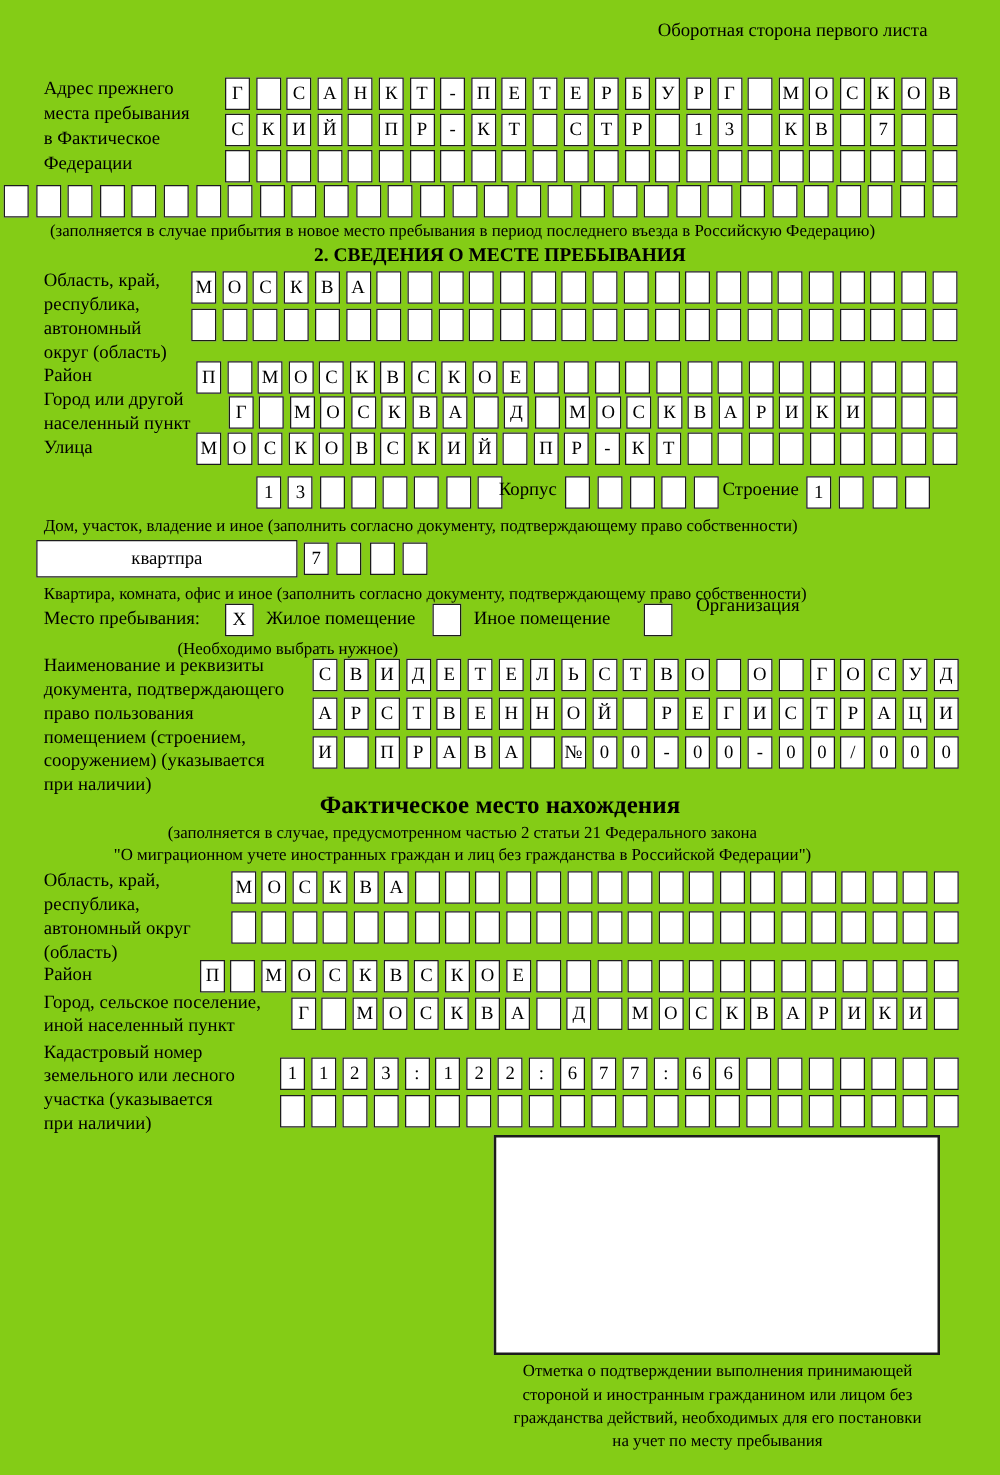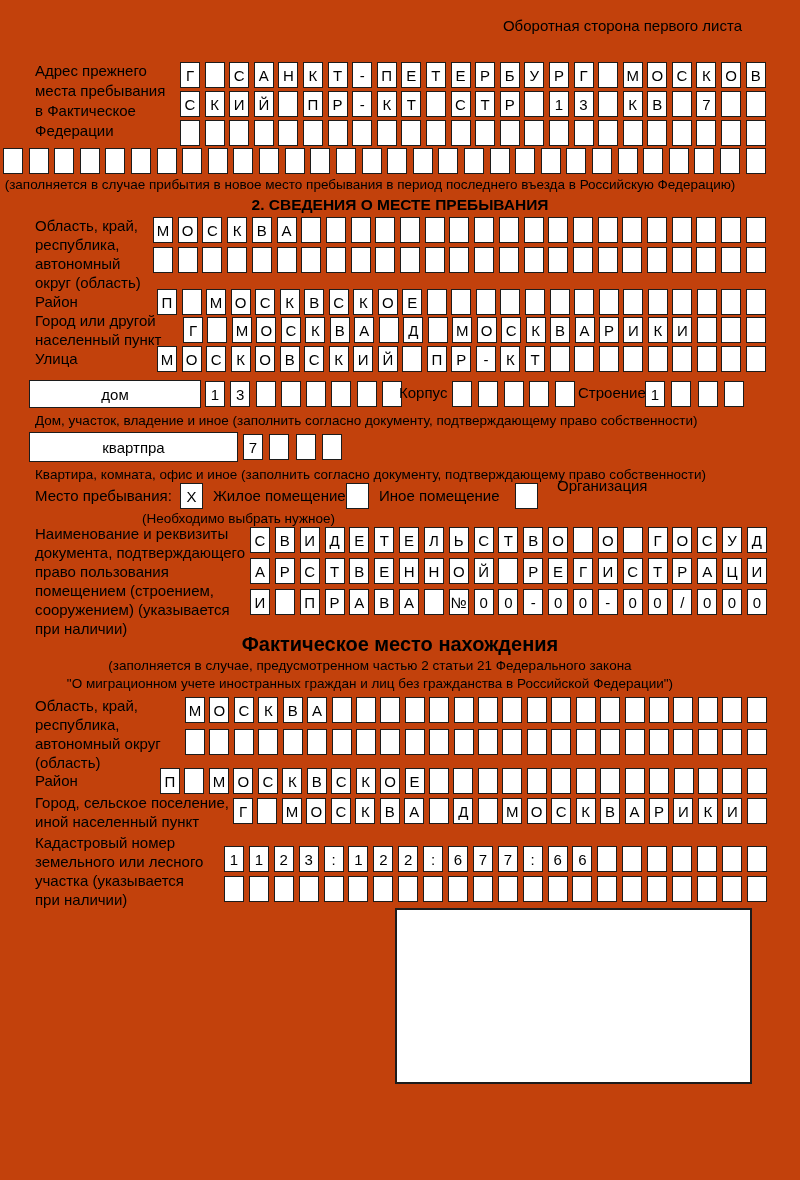--- a/index.html
+++ b/index.html
@@ -1,18 +1,18 @@
 <!DOCTYPE html>
 <html><head>
 <meta charset="utf-8">
 <style>
   html,body { margin:0; padding:0; background:#fff; }
   #page {
-    position:relative; width:800px; height:1180px; background:#c2410c;
-    font-family:Liberation Sans, sans-serif; color:#000;
+    position:relative; width:800px; height:1180px; background:#84cc16;
+    font-family:Liberation Serif, serif; color:#000;
     overflow:hidden;
   }
   .lbl { position:absolute; font-size:15px; line-height:19px; white-space:nowrap; }
   .lbl-lh20 { line-height:20px; }
   .cellrow { position:absolute; display:flex; justify-content:space-between; }
   .cell {
     width:20px; height:26px; border:1.8px solid #1c1c1c; box-sizing:border-box;
     display:flex; align-items:center; justify-content:center;
     font-size:15px; background:#fff; flex:none;
   }
@@ -302,21 +302,20 @@
       <span class="cell"></span>
       <span class="cell"></span>
       <span class="cell"></span>
       <span class="cell"></span>
       <span class="cell"></span>
       <span class="cell"></span>
       <span class="cell"></span>
       <span class="cell"></span>
     </div>
 
-  <div class="bigbox" style="left:29px; top:380px; width:172px; height:28px;">дом</div>
   <div class="cellrow" style="left:205px; top:381px; width:197px;">
       <span class="cell">1</span>
       <span class="cell">3</span>
       <span class="cell"></span>
       <span class="cell"></span>
       <span class="cell"></span>
       <span class="cell"></span>
       <span class="cell"></span>
       <span class="cell"></span>
     </div>
@@ -603,14 +602,20 @@
       <span class="cell"></span>
       <span class="cell"></span>
       <span class="cell"></span>
       <span class="cell"></span>
       <span class="cell"></span>
       <span class="cell"></span>
       <span class="cell"></span>
     </div>
 
   <div id="stamp-box"></div>
+  <div id="stamp-caption">
+      <div>Отметка о подтверждении выполнения принимающей</div>
+      <div>стороной и иностранным гражданином или лицом без</div>
+      <div>гражданства действий, необходимых для его постановки</div>
+      <div>на учет по месту пребывания</div>
+    </div>
 
 </div>
 
 </body></html>

